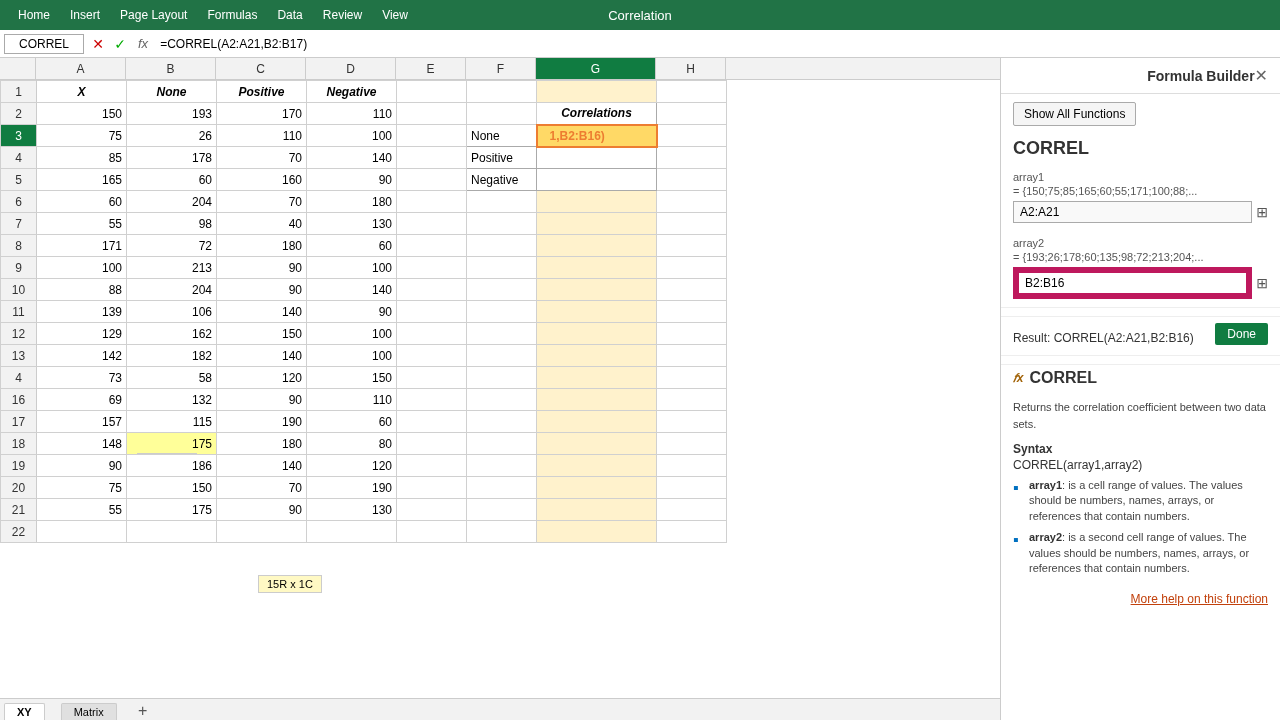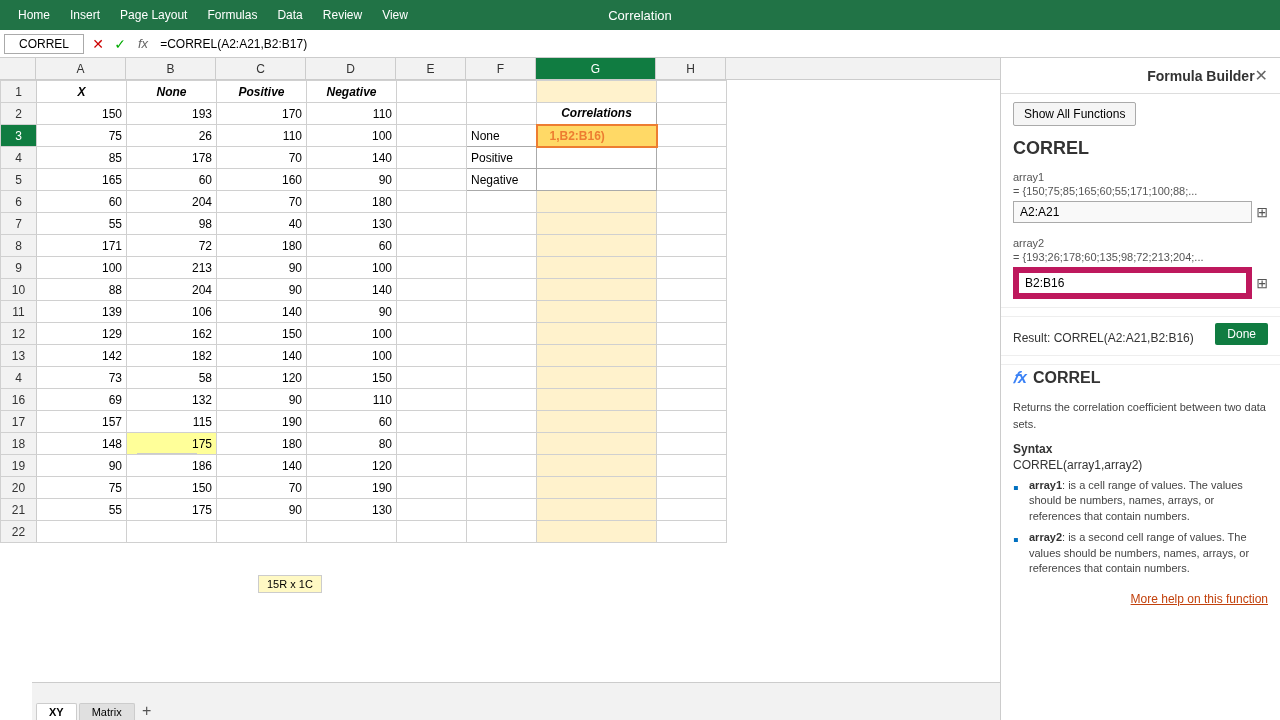--- a/index.html
+++ b/index.html
@@ -62,35 +62,35 @@
     .fb-show-all button { border: 1px solid #aaa; background: #f5f5f5; padding: 4px 10px; font-size: 12px; cursor: pointer; border-radius: 2px; }
     .fb-function-name { padding: 4px 12px 8px; font-size: 18px; font-weight: 600; color: #333; }
     .fb-section { padding: 4px 12px; }
     .fb-param-label { font-size: 11px; color: #555; margin-bottom: 2px; }
     .fb-param-preview { font-size: 11px; color: #555; margin-bottom: 4px; overflow: hidden; text-overflow: ellipsis; white-space: nowrap; }
     .fb-param-input { width: 100%; border: 6px solid #be185d; padding: 3px 6px; font-size: 12px; outline: none; margin-bottom: 0; }
     .fb-param-input-readonly { width: 100%; border: 1px solid #aaa; padding: 3px 6px; font-size: 12px; background: #f9f9f9; }
     .fb-result { padding: 6px 12px; font-size: 12px; color: #333; border-top: 1px solid #eee; margin-top: 4px; display: flex; align-items: flex-end; justify-content: space-between; }
     .fb-done { background: #107c41; color: white; border: none; padding: 4px 12px; cursor: pointer; font-size: 12px; border-radius: 2px; }
     .fb-fx-section { padding: 4px 12px 8px; display: flex; align-items: center; gap: 6px; border-top: 1px solid #eee; margin-top: 4px; }
-    .fb-fx-icon { color: #3b82f6; font-style: italic; font-weight: bold; font-size: 16px; }
+    .fb-fx-icon { color: #a16207; font-style: italic; font-weight: bold; font-size: 12px; }
     .fb-fx-name { font-size: 16px; font-weight: 600; color: #333; }
     .fb-desc { padding: 4px 12px; font-size: 11px; color: #444; line-height: 1.5; }
     .fb-syntax-header { padding: 6px 12px 2px; font-size: 12px; font-weight: 600; color: #333; }
     .fb-syntax-text { padding: 0 12px 4px; font-size: 12px; color: #333; }
     .fb-bullet-section { padding: 2px 12px; }
     .fb-bullet { display: flex; gap: 8px; margin-bottom: 6px; }
     .fb-bullet-dot { min-width: 8px; font-size: 16px; color: #0070c0; line-height: 1.2; }
     .fb-bullet-text { font-size: 11px; color: #444; line-height: 1.4; }
     .fb-bullet-text strong { color: #333; }
     .fb-more-link { padding: 8px 12px; font-size: 12px; color: #c2410c; cursor: pointer; text-decoration: underline; text-align: right; }
     .divider { border: none; border-top: 1px solid #eee; margin: 4px 0; }
 
     
-    .sheet-tabs { height: 38px; display: flex; align-items: flex-end; border-top: 1px solid #ccc; background: #f2f2f2; padding: 0 4px; gap: 2px; margin-left: 32px; }
+    .sheet-tabs { height: 22px; display: flex; align-items: flex-end; border-top: 1px solid #ccc; background: #f2f2f2; padding: 0 4px; gap: 16px; }
     .sheet-tab { padding: 2px 12px; border: 1px solid #ccc; border-bottom: none; background: #e0e0e0; font-size: 11px; cursor: pointer; border-radius: 2px 2px 0 0; }
     .sheet-tab.active { background: #fff; font-weight: 600; }
     .sheet-add { width: 20px; height: 18px; display: flex; align-items: center; justify-content: center; cursor: pointer; font-size: 16px; color: #555; }
 
     
     .cell-tooltip { position: absolute; background: #fff9c4; border: 1px solid #ccc; padding: 2px 6px; font-size: 11px; z-index: 10; pointer-events: none; white-space: nowrap; }
   </style>
 </head>
 <body>
 

